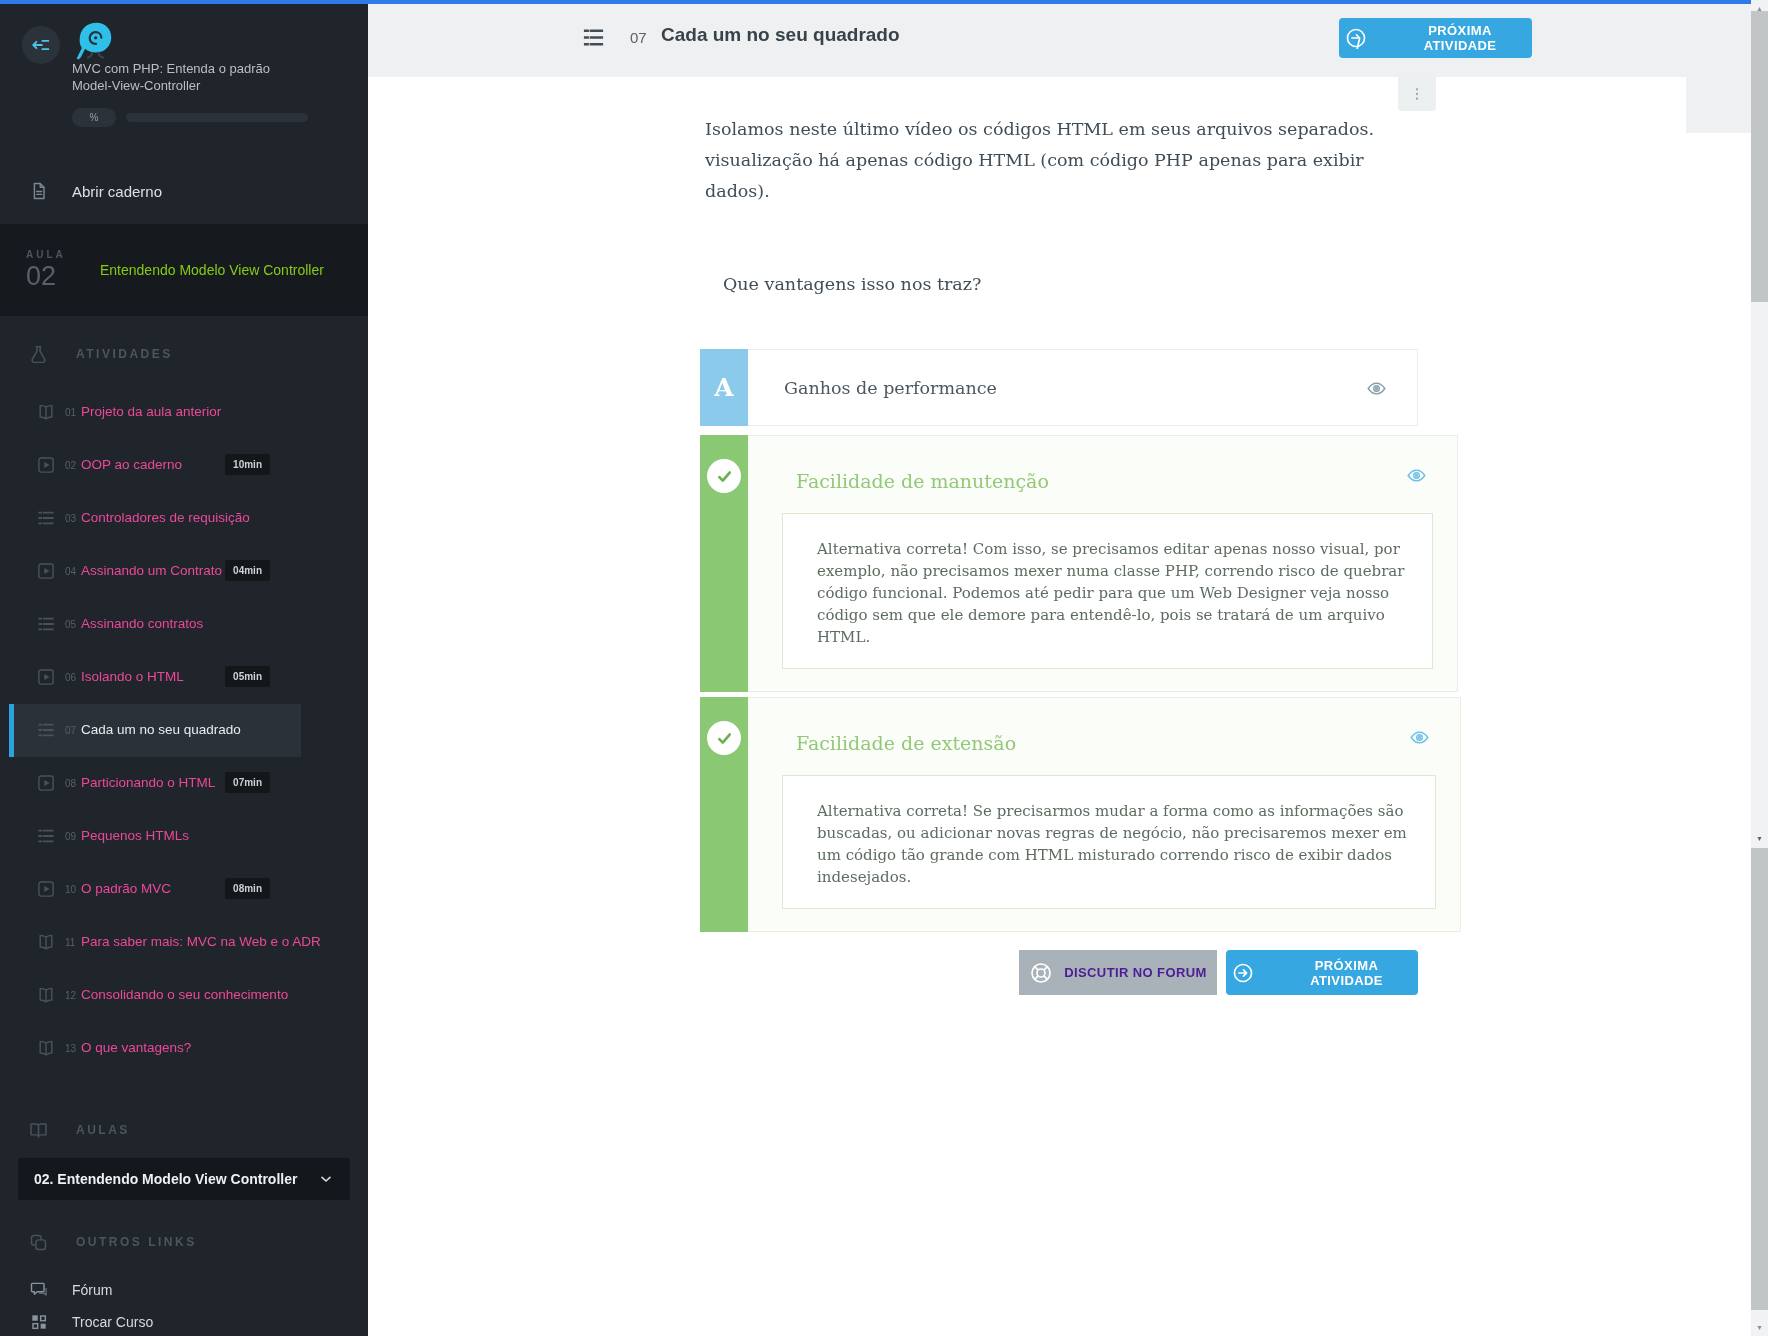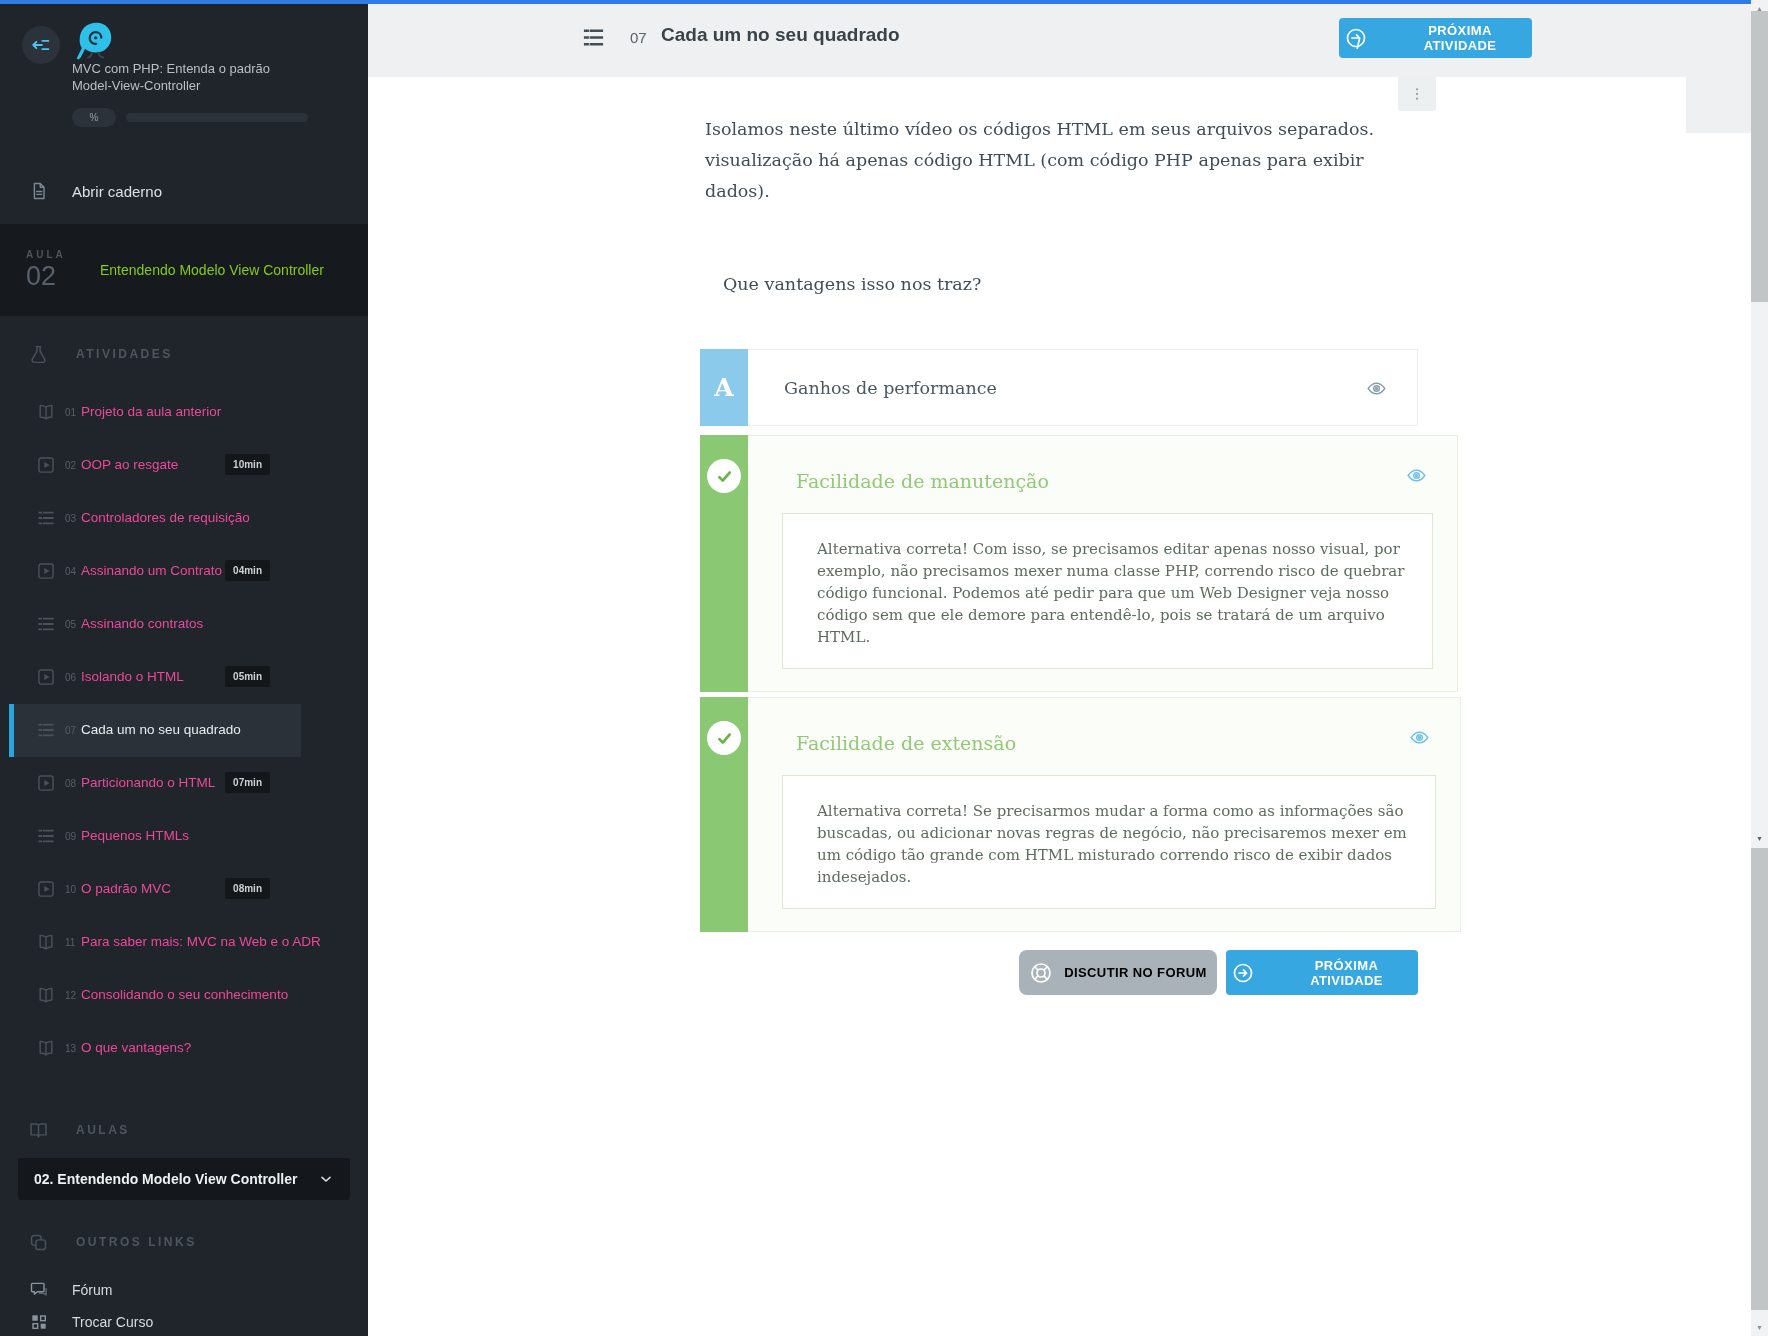--- a/index.html
+++ b/index.html
@@ -99,21 +99,21 @@
         border-radius:50%;display:flex;align-items:center;justify-content:center;color:#6db14e;}
   .gcheck svg{width:19px;height:19px;}
   .gbody{flex:1;background:#fbfdf8;border:1px solid #e9efe4;border-left:none;padding:0 24px 22px 0;position:relative;}
   .gtitle-row{height:77px;display:flex;align-items:center;position:relative;}
   .gtitle{padding-left:48px;font-size:19px;color:#93c878;margin-top:12px;}
   .gtitle-row .eye{right:6px;}
   .fbox{margin-left:34px;background:#fff;border:1px solid #dcead2;padding:24px 28px 20px 34px;
         font-size:15px;line-height:22px;color:#5e6c60;white-space:nowrap;}
 
   .btn-row{position:absolute;left:700px;top:950px;width:718px;display:flex;justify-content:flex-end;gap:9px;}
-  .btn-forum{width:198px;height:45px;background:#a9b2b8;border:none;border-radius:8px;color:#000000;
+  .btn-forum{width:198px;height:45px;background:#a9b2b8;border:none;border-radius:0;color:#4c1d95;
         font-family:"Liberation Sans",sans-serif;font-weight:bold;font-size:13px;letter-spacing:.4px;cursor:pointer;
         display:flex;align-items:center;justify-content:center;gap:11px;}
   .btn-forum svg{width:24px;height:24px;}
   .btn-next2{width:192px;height:45px;}
 
   
   .sb{position:absolute;left:1751px;top:0;width:17px;height:1336px;background:#f1f2f3;z-index:70;}
   .sb-arrow{position:absolute;left:0;width:17px;height:14px;display:flex;align-items:center;justify-content:center;
         font-size:7px;color:#8d9093;cursor:pointer;}
   .sb-up{top:1px;}
@@ -193,21 +193,21 @@
             </svg></span>
           <span class="num">01</span>
           <span class="lbl">Projeto da aula anterior</span>
         </div>
         <div class="act-row" style="top: 439px;">
           <span class="ico"><svg viewBox="0 0 24 24" fill="none" stroke="currentColor" stroke-width="1.7">
               <rect x="3.5" y="3.5" width="17" height="17" rx="2.5"></rect>
               <path d="M10 8.3l6.2 3.7-6.2 3.7z" fill="currentColor" stroke="none"></path>
             </svg></span>
           <span class="num">02</span>
-          <span class="lbl">OOP ao resgate</span>
+          <span class="lbl">OOP ao caderno</span>
           <span class="badge">10min</span>
         </div>
         <div class="act-row" style="top: 492px;">
           <span class="ico"><svg viewBox="0 0 24 24" fill="none" stroke="currentColor" stroke-width="2.2" stroke-linecap="square">
               <path d="M4 5.5h2.4M9.5 5.5H20M4 12h2.4M9.5 12H20M4 18.5h2.4M9.5 18.5H20"></path>
             </svg></span>
           <span class="num">03</span>
           <span class="lbl">Controladores de requisição</span>
         </div>
         <div class="act-row" style="top: 545px;">

